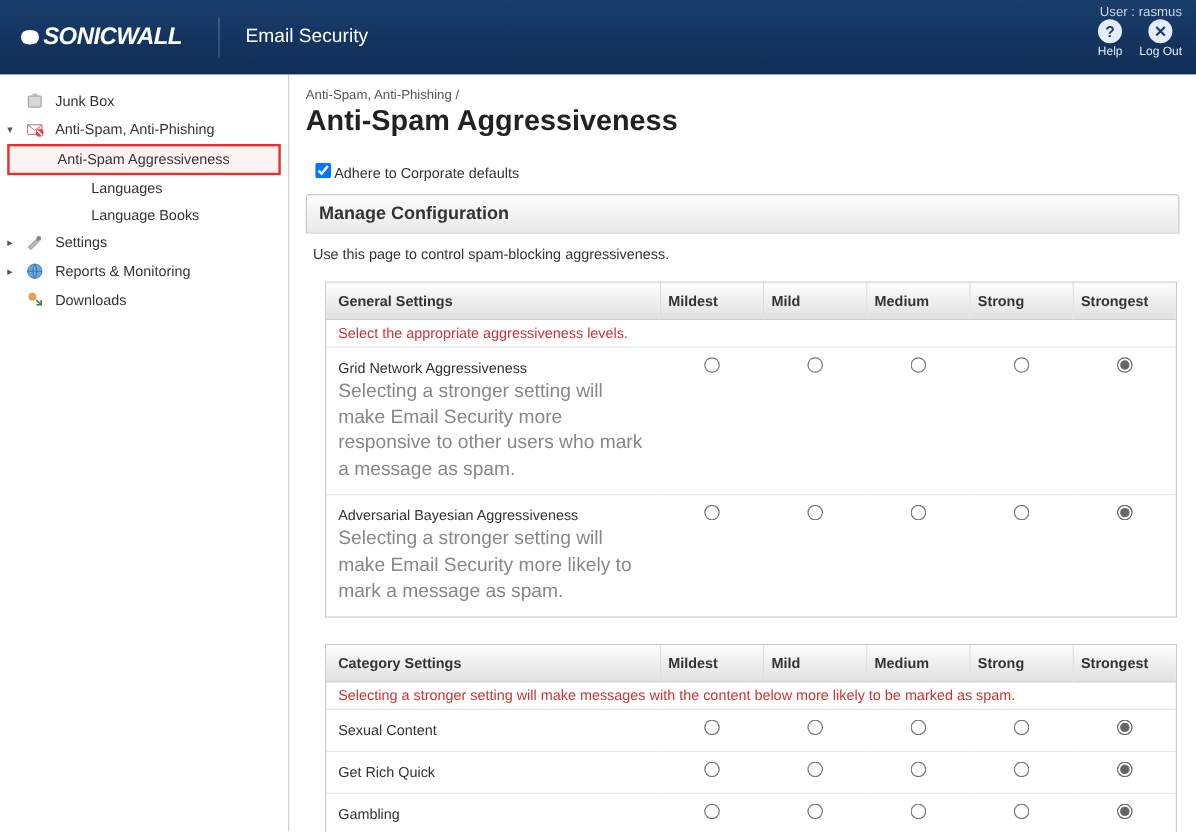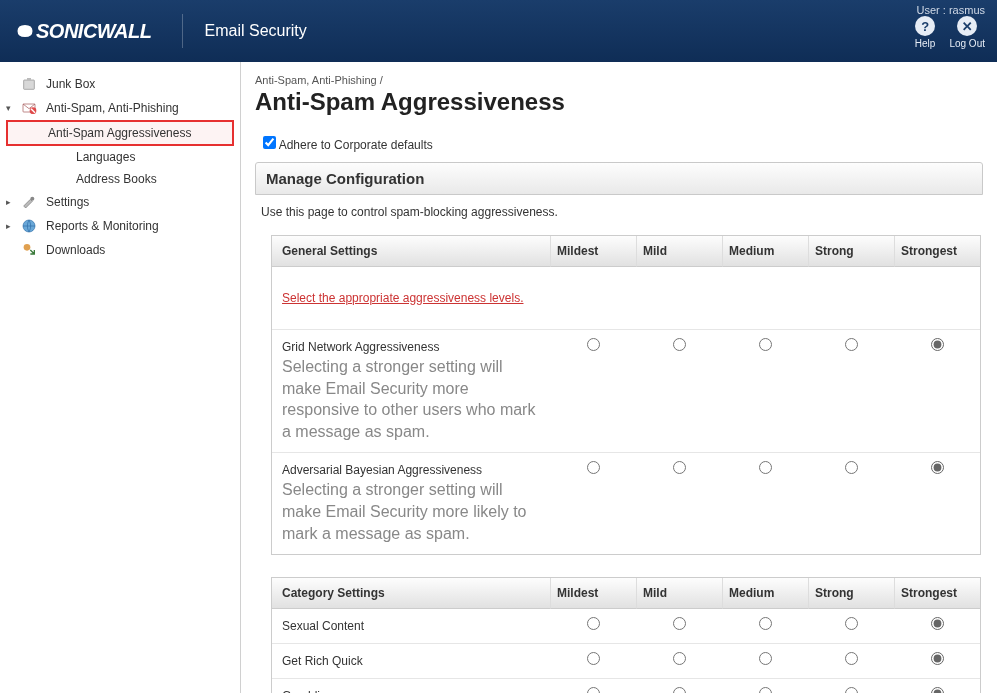--- a/index.html
+++ b/index.html
@@ -32,21 +32,21 @@
 .checkbox-row label { font-size: 12px; }
 .section-header { background: linear-gradient(to bottom, #fdfdfd, #e9e9e9); border: 1px solid #c9c9c9; border-radius: 3px 3px 0 0; padding: 7px 10px; font-size: 15px; font-weight: bold; color: #333; }
 .section-desc { padding: 10px 6px 16px 6px; font-size: 12px; color: #333; }
 
 .settings-table { width: 710px; margin-left: 16px; border-collapse: separate; border-spacing: 0; border: 1px solid #ccc; }
 .settings-table th { background: linear-gradient(to bottom, #fdfdfd, #e1e1e1); border-bottom: 1px solid #ccc; padding: 8px 6px; font-size: 12px; font-weight: bold; color: #333; text-align: left; }
 .settings-table th.first-col { text-align: left; padding-left: 10px; width: 278px; }
 .settings-table th:not(.first-col) { width: 86px; border-left: 1px solid #ddd; }
 .settings-table td { padding: 8px 6px; font-size: 11px; border-bottom: 1px solid #e6e6e6; text-align: center; vertical-align: top; }
 .settings-table td.desc-cell { text-align: left; padding: 10px 10px; }
-.settings-table td.instr-cell { text-align: left; padding: 24px 10px; color: #c33; font-size: 12px; text-decoration: underline; }
+.settings-table td.instr-cell { text-align: left; padding: 4px 10px; color: #c33; font-size: 12px; }
 .settings-table tr:last-child td { border-bottom: none; }
 .row-title { color: #333; font-size: 12px; }
 .row-sub { color: #888; font-size: 16px; line-height: 1.35; margin-top: 2px; }
 input[type=radio] { accent-color:#666; }
 </style>
 </head>
 <body>
 
 <div class="header">
   <div class="logo-wrap">
@@ -99,21 +99,21 @@
         </span>
       <span>Anti-Spam, Anti-Phishing</span>
     </div>
     <div class="nav-item nav-sub highlighted">
       <span>Anti-Spam Aggressiveness</span>
     </div>
     <div class="nav-item nav-sub">
       <span>Languages</span>
     </div>
     <div class="nav-item nav-sub">
-      <span>Address Books</span>
+      <span>Language Books</span>
     </div>
     <div class="nav-item">
       <span class="arrow">▸</span>
       <span class="nav-icon">
           <svg viewBox="0 0 24 24">
             <path d="M4 18 L14 8 L17 11 L7 21 Z" fill="#bbb" stroke="#777"></path>
             <circle cx="17" cy="7" r="3" fill="#888"></circle>
           </svg>
         </span>
       <span>Settings</span>
@@ -201,20 +201,23 @@
           <th class="first-col">Category Settings</th>
           <th>Mildest</th>
           <th>Mild</th>
           <th>Medium</th>
           <th>Strong</th>
           <th>Strongest</th>
         </tr>
       </thead>
       <tbody id="table2-body">
           <tr>
+            <td colspan="6" class="instr-cell">Selecting a stronger setting will make messages with the content below more likely to be marked as spam.</td>
+          </tr>
+          <tr>
             <td class="desc-cell">
               <div class="row-title">Sexual Content</div>
             </td>
             <td><input type="radio" name="category-r0" style=""></td>
             <td><input type="radio" name="category-r0" style=""></td>
             <td><input type="radio" name="category-r0" style=""></td>
             <td><input type="radio" name="category-r0" style=""></td>
             <td><input type="radio" name="category-r0" checked="" style=""></td>
           </tr>
           <tr>

